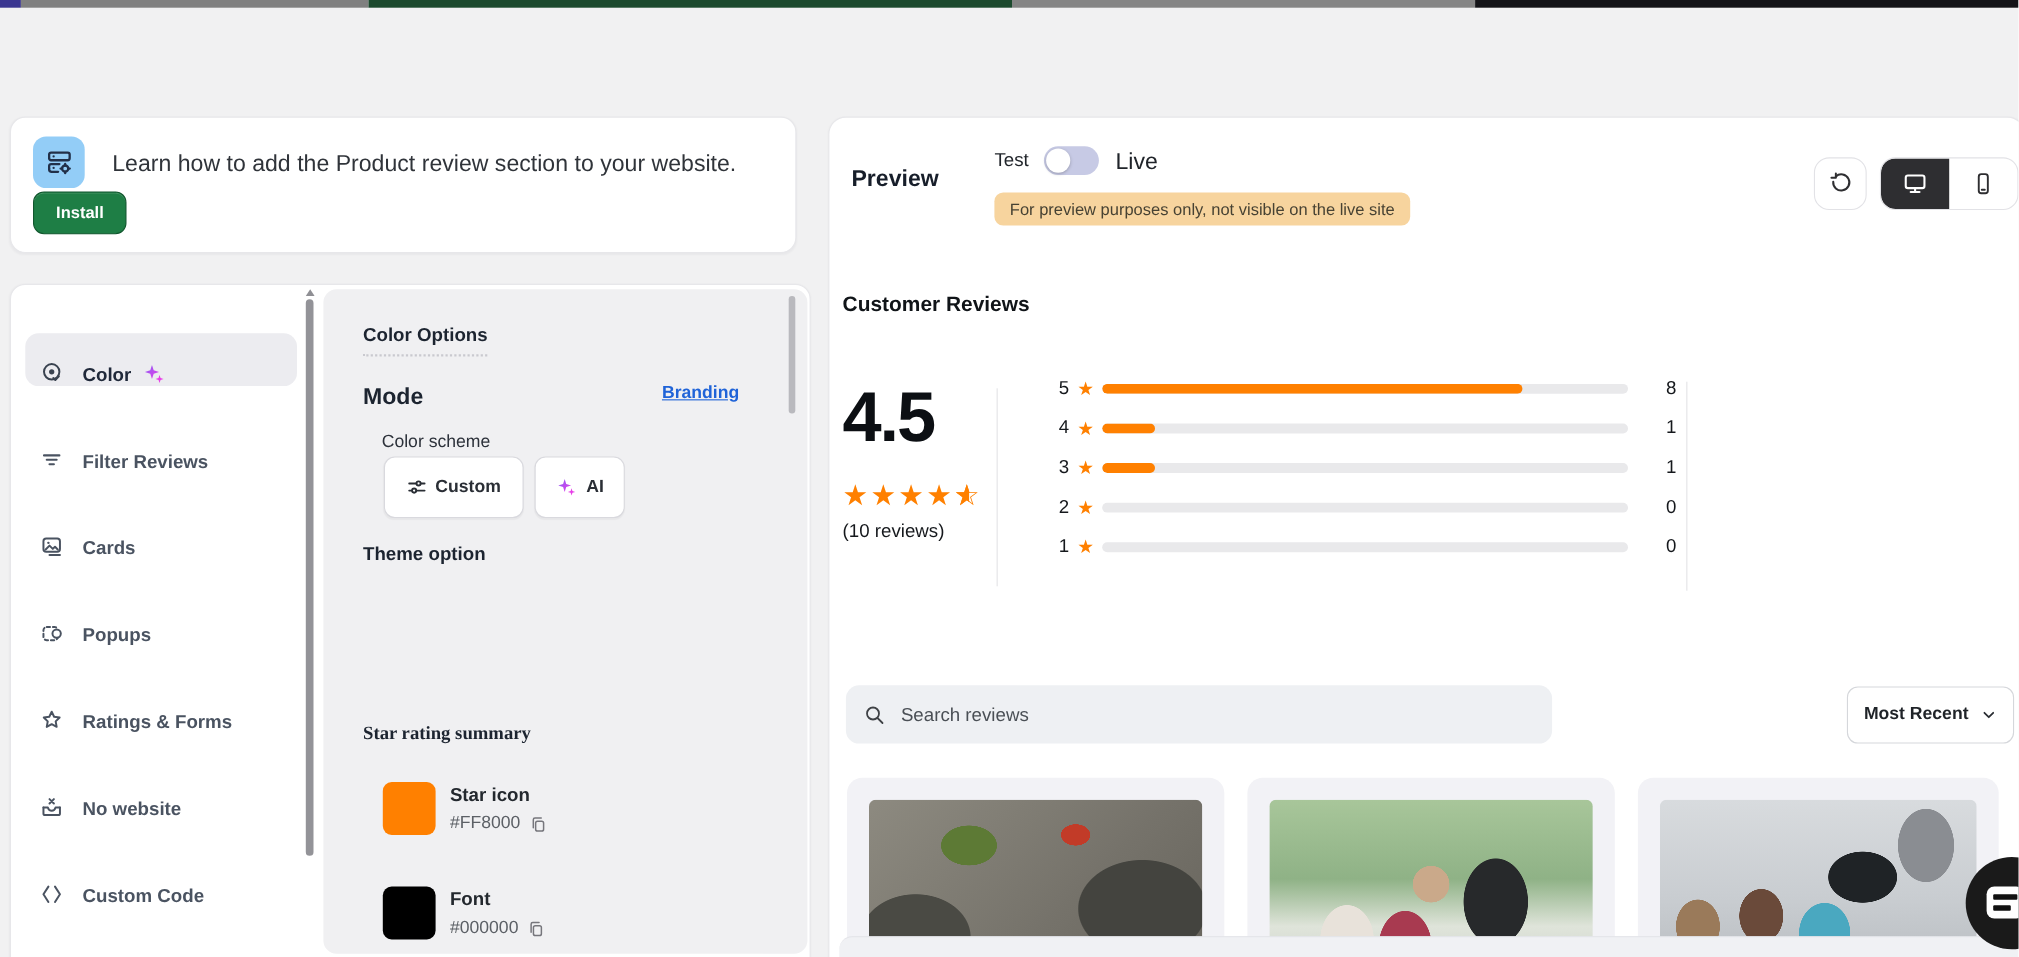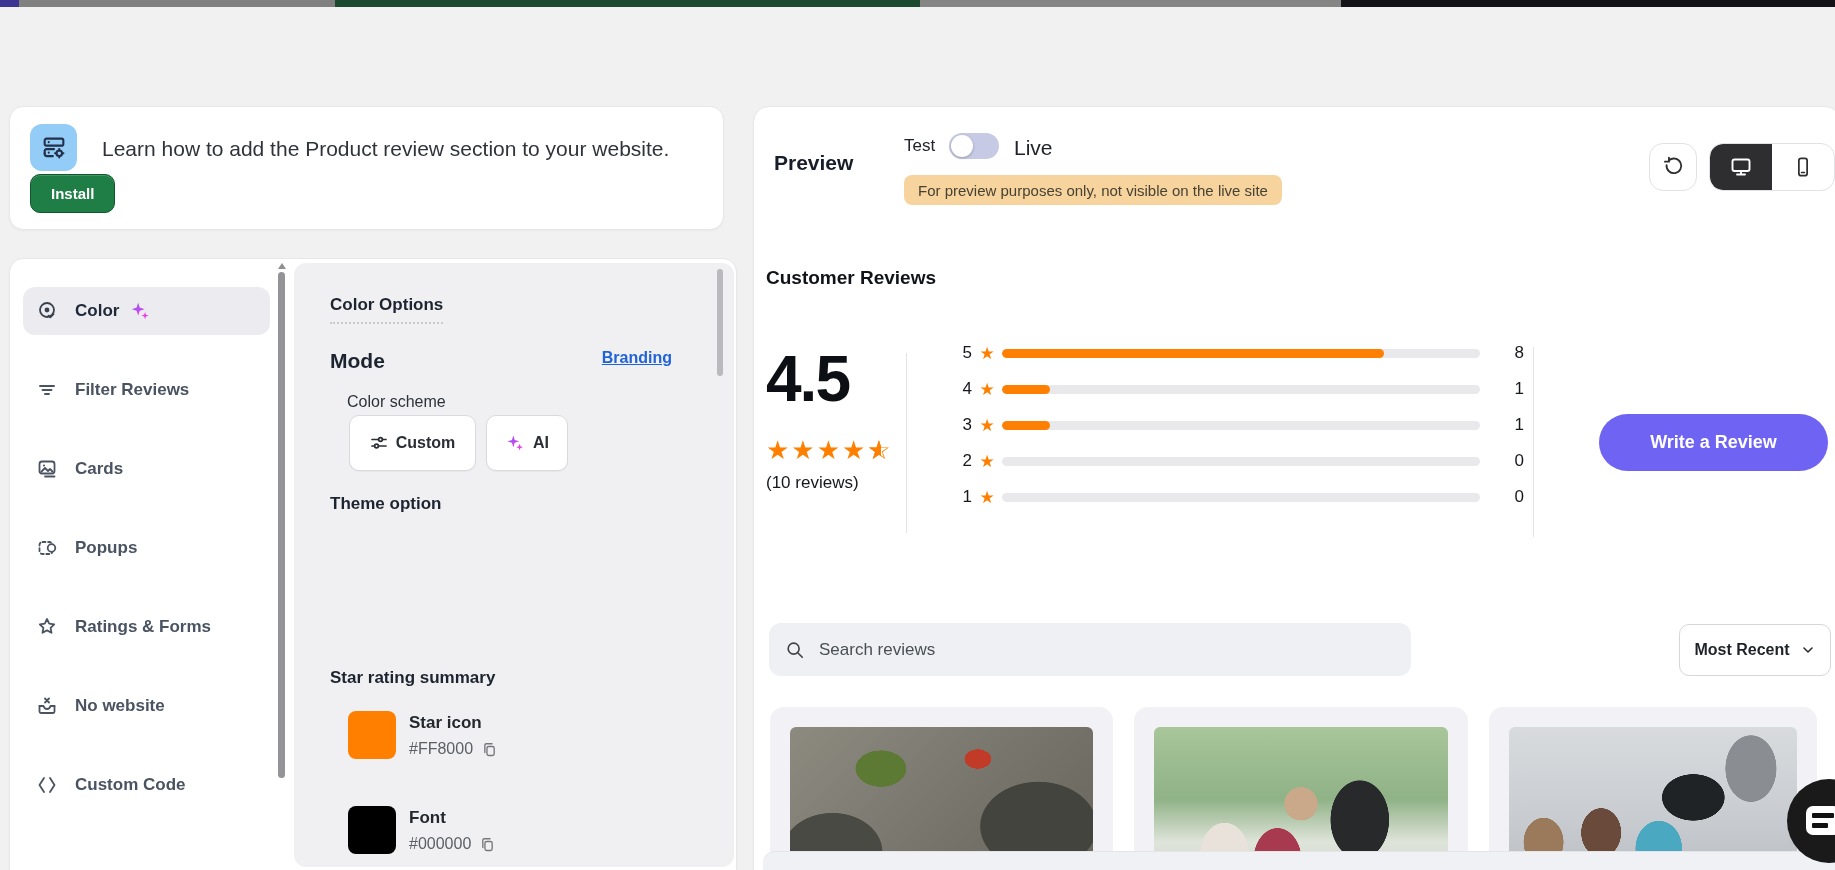--- a/index.html
+++ b/index.html
@@ -25,21 +25,21 @@
               background:#93cdf7; display:flex; align-items:center; justify-content:center; }
   .install-msg { position:absolute; left:92px; top:30px; font-size:21px; font-weight:500; color:#30343a; }
   .install-btn { position:absolute; left:20px; top:67px; height:39px; padding:0 20px;
                  background:#1e7e45; border:1px solid #11572e; border-radius:10px;
                  color:#fff; font-weight:700; font-size:15px; display:flex; align-items:center;
                  box-shadow:inset 0 1px 0 rgba(255,255,255,.18); cursor:pointer; }
 
   
   .config-card { left:9px; top:258px; width:728px; height:620px; border-bottom-left-radius:0; border-bottom-right-radius:0; }
   .side-nav { position:absolute; left:0; top:28px; width:276px; }
-  .side-item { display:flex; align-items:center; height:48px; margin:0 16px 31px 13px;
+  .side-item { display:flex; align-items:flex-end; height:48px; margin:16px 16px 31px 13px;
                padding-left:12px; border-radius:12px; cursor:pointer; }
   .side-item .icn { width:24px; height:24px; flex:0 0 24px; }
   .side-item .lbl { margin-left:16px; font-size:17px; font-weight:600; color:#4a5361; white-space:nowrap; }
   .side-item.active { background:#ececf0; }
   .side-item.active .lbl { color:#20293a; }
   .side-item .sparkle { margin-left:10px; }
 
   .side-scrollbar { position:absolute; left:267px; top:4px; width:10px; height:540px; }
   .side-scrollbar .arrow { position:absolute; left:1px; top:0; width:0; height:0;
         border-left:4px solid transparent; border-right:4px solid transparent; border-bottom:6px solid #8f8f94; }
@@ -288,21 +288,21 @@
           </defs>
         <path d="M10 3l1.7 5.3L17 10l-5.3 1.7L10 17l-1.7-5.3L3 10l5.3-1.7z" fill="url(#g2)"></path>
         <path d="M17.5 13l1 3 3 1-3 1-1 3-1-3-3-1 3-1z" fill="#e83ee8"></path>
       </svg>
       <span>AI</span>
     </button>
 
     <div class="op-h2" style="top:231px;">Theme option</div>
 
 
-    <div class="op-h2" style="top:405px;">Star rating summary</div>
+    <div class="op-h2" style="top:394px;font-family:Liberation Serif, serif;">Star rating summary</div>
 
     <div class="swatch-row" style="top:448px;">
       <div class="swatch" style="border: none; background: rgb(255, 128, 0);"></div>
       <div class="swatch-meta">
         <div class="name">Star icon</div>
         <div class="val">
           <span>#FF8000</span>
           <span class="copy-ic">
             <svg width="17" height="17" viewBox="0 0 20 20" fill="none" stroke="#76767c" stroke-width="1.6" stroke-linecap="round" stroke-linejoin="round">
               <rect x="7" y="6.5" width="8.5" height="10.5" rx="2"></rect>
@@ -407,21 +407,20 @@
       <span class="num">1</span>
       <span class="bstar" style="color: rgb(255, 128, 0);">★</span>
       <div class="bar-track">
           <div class="bar-fill" style="width: 0%; background: rgb(255, 128, 0);"></div>
         </div>
       <span class="cnt">0</span>
     </div>
   </div>
   <div class="vdiv vdiv2"></div>
 
-  <button class="write-btn">Write a Review</button>
 
   <div class="search-bar">
     <svg width="20" height="20" viewBox="0 0 22 22" fill="none" stroke="#3f4246" stroke-width="1.8" stroke-linecap="round">
       <circle cx="9.5" cy="9.5" r="6"></circle>
       <path d="M14 14l5 5"></path>
     </svg>
     <input type="text" placeholder="Search reviews" style="">
   </div>
   <div class="sort-btn">
     <span>Most Recent</span>

